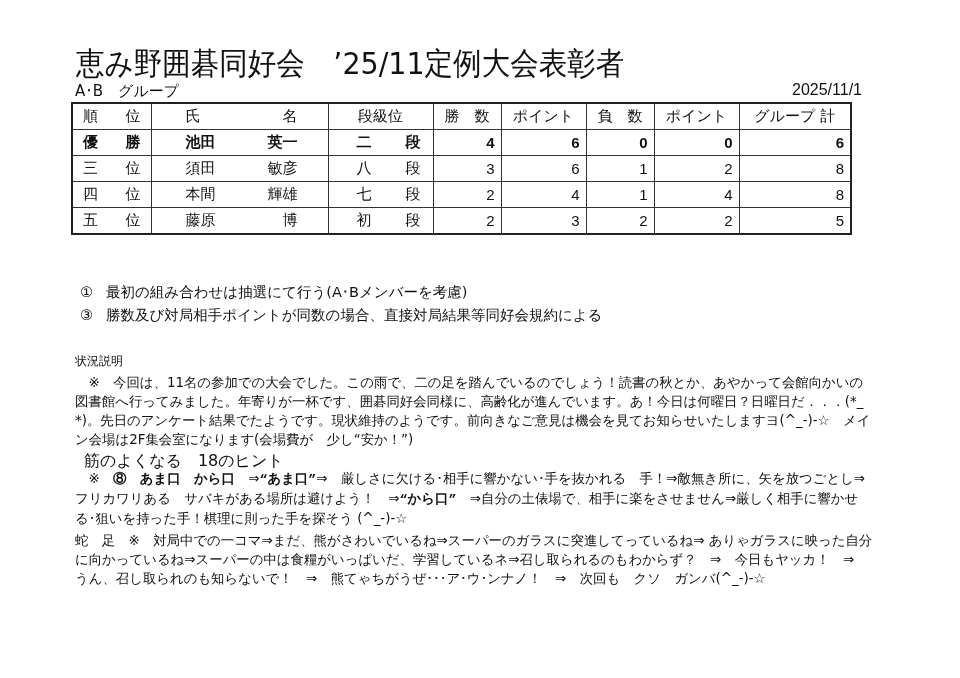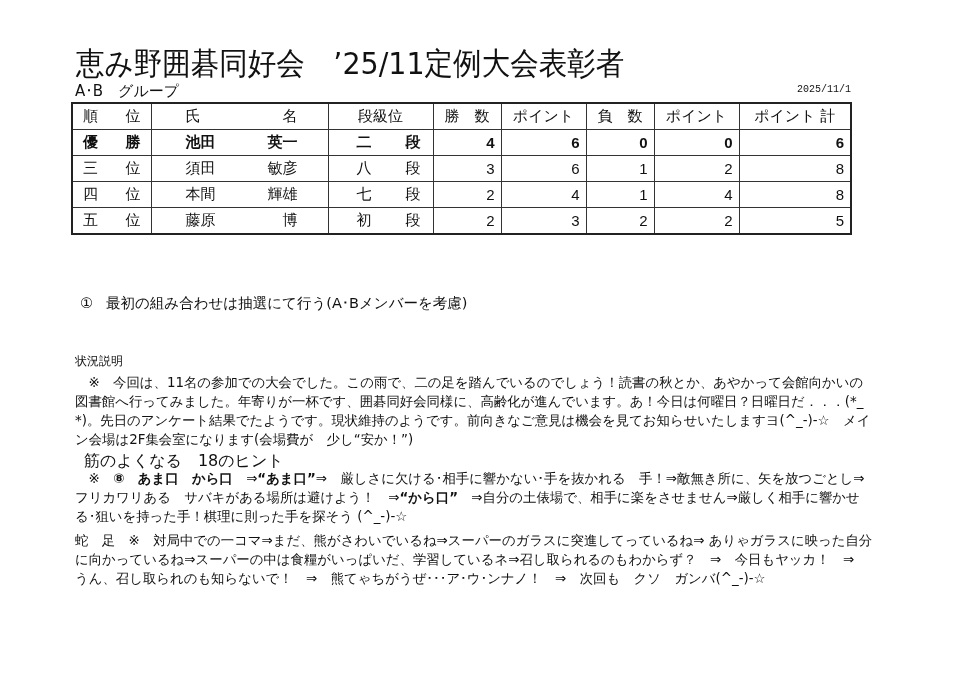--- a/index.html
+++ b/index.html
@@ -10,54 +10,54 @@
     }
     .title {
       position: absolute; left: 76px; top: 44px;
       font-size: 31px; line-height: 38px; letter-spacing: 0px; white-space: nowrap;
       transform: scaleX(0.92); transform-origin: left top;
     }
     .group {
       position: absolute; left: 75px; top: 81px; font-size: 15px; line-height: 20px; white-space: nowrap;
     }
     .date {
-      position: absolute; right: 109px; top: 82px; font-size: 10px; line-height: 16px;
-      font-family: Liberation Mono, monospace;
+      position: absolute; right: 98px; top: 82px; font-size: 16px; line-height: 16px;
+      font-family: Liberation Sans, sans-serif;
     }
     table.results {
       position: absolute; left: 71px; top: 102px; width: 779px;
       border-collapse: collapse; table-layout: fixed;
       border: 2px solid #222;
     }
     table.results td, table.results th {
       border: 1.5px solid #333; height: 25px; padding: 0 6px;
       font-size: 15px; font-weight: normal; white-space: nowrap; overflow: hidden;
     }
     table.results th { text-align: center; }
     .c-rank { text-align: center; letter-spacing: 0; }
     .c-rank .sp { display: flex; justify-content: space-between; padding: 0 4px; }
     .c-name .nm { display: flex; justify-content: space-between; padding: 0 24px 0 28px; }
     .c-dan .dn { display: flex; justify-content: space-between; padding: 0 6px 0 22px; }
     .num { text-align: right; font-family: "Liberation Sans", sans-serif; font-size: 16px; }
     tr.winner td { font-weight: bold; }
     .notes {
-      position: absolute; left: 78px; top: 292px; font-size: 14.5px; line-height: 23px; white-space: nowrap;
+      position: absolute; left: 78px; top: 281px; font-size: 14.5px; line-height: 23px; white-space: nowrap;
     }
     .notes .item { padding-left: 2px; }
     .notes .item .mark { display: inline-block; width: 26px; }
     .section-label { position: absolute; left: 75px; top: 352px; font-size: 12px; line-height: 18px; }
     .para {
       position: absolute; left: 75px; width: 800px; font-size: 13.4px; line-height: 19px;
       word-break: break-all;
     }
     .p1 { top: 373px; }
     .hint-title { position: absolute; left: 84px; top: 451px; font-size: 16px; line-height: 19px; }
     .p2 { top: 469px; }
     .p3 { top: 531px; }
-    .bold { font-weight: bold; }
+    .bold { font-weight: bold; font-family: Liberation Mono, monospace; }
   </style>
 </head>
 <body>
 
 <div class="title">恵み野囲碁同好会　’25/11定例大会表彰者</div>
 <div class="group">A･B　グループ</div>
 <div class="date">2025/11/1</div>
 
 <table class="results">
   <colgroup>
@@ -82,21 +82,21 @@
           <div class="nm">
             <span>氏</span>
             <span>名</span>
           </div>
         </th>
       <th>段級位</th>
       <th>勝　数</th>
       <th>ポイント</th>
       <th>負　数</th>
       <th>ポイント</th>
-      <th>ポイント 計</th>
+      <th>グループ 計</th>
     </tr>
   </thead>
   <tbody>
     <tr class="winner">
       <td class="c-rank">
           <div class="sp">
             <span>優</span>
             <span>勝</span>
           </div>
         </td>
@@ -191,20 +191,21 @@
       <td class="num">3</td>
       <td class="num">2</td>
       <td class="num">2</td>
       <td class="num">5</td>
     </tr>
   </tbody>
 </table>
 
 <div class="notes">
   <div class="item"><span class="mark">①</span><span>最初の組み合わせは抽選にて行う(A･Bメンバーを考慮)</span></div>
+  <div class="item"><span class="mark">③</span><span>勝数及び対局相手ポイントが同数の場合、直接対局結果等同好会規約による</span></div>
 </div>
 
 <div class="section-label">状況説明</div>
 <div class="para p1">　※　今回は、11名の参加での大会でした。この雨で、二の足を踏んでいるのでしょう！読書の秋とか、あやかって会館向かいの図書館へ行ってみました。年寄りが一杯です、囲碁同好会同様に、高齢化が進んでいます。あ！今日は何曜日？日曜日だ．．．(*_*)。先日のアンケート結果でたようです。現状維持のようです。前向きなご意見は機会を見てお知らせいたしますヨ(^_-)-☆　メイン会場は2F集会室になります(会場費が　少し“安か！”)</div>
 
 <div class="hint-title">筋のよくなる　18のヒント</div>
 <div class="para p2"><span>　※　</span><span class="bold">⑧　あま口　から口</span><span>　⇒</span><span class="bold">“あま口”</span><span>⇒　厳しさに欠ける･相手に響かない･手を抜かれる　手！⇒敵無き所に、矢を放つごとし⇒　フリカワリある　サバキがある場所は避けよう！　⇒</span><span class="bold">“から口”</span><span>　⇒自分の土俵場で、相手に楽をさせません⇒厳しく相手に響かせる･狙いを持った手！棋理に則った手を探そう (^_-)-☆</span></div>
 
 <div class="para p3">蛇　足　※　対局中での一コマ⇒まだ、熊がさわいでいるね⇒スーパーのガラスに突進してっているね⇒ ありゃガラスに映った自分に向かっているね⇒スーパーの中は食糧がいっぱいだ、学習しているネ⇒召し取られるのもわからず？　⇒　今日もヤッカ！　⇒　うん、召し取られのも知らないで！　⇒　熊てゃちがうぜ･･･ア･ウ･ンナノ！　⇒　次回も　クソ　ガンバ(^_-)-☆</div>
 

